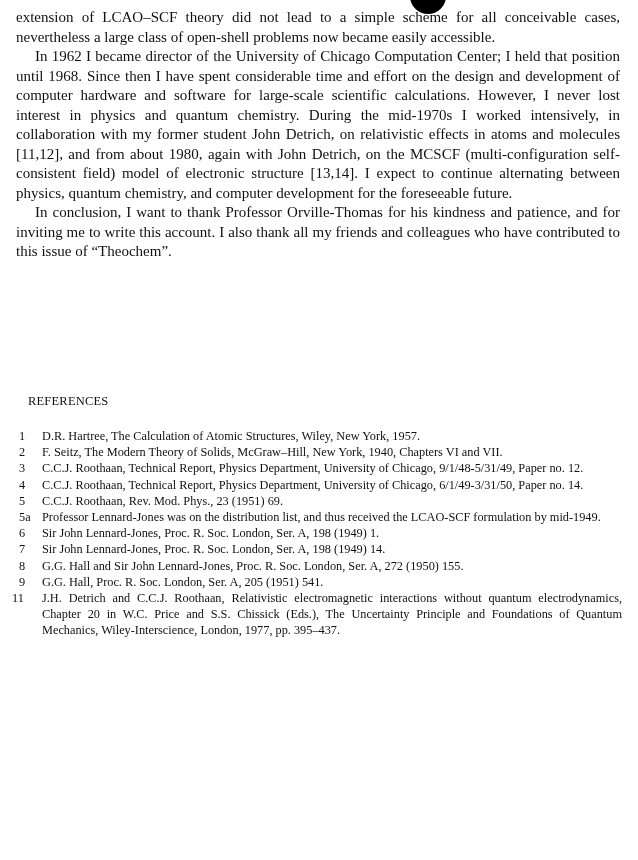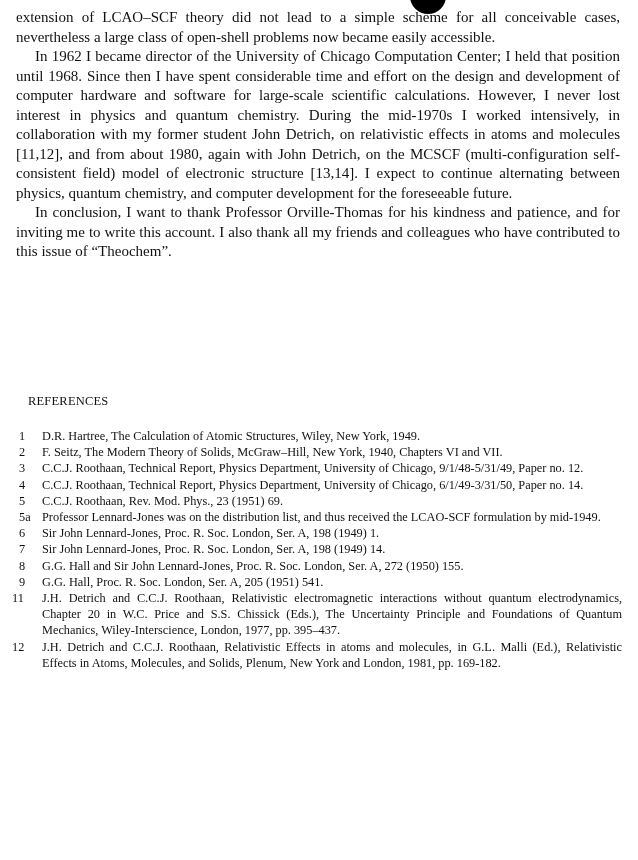--- a/index.html
+++ b/index.html
@@ -91,21 +91,21 @@
   <p>extension of LCAO–SCF theory did not lead to a simple scheme for all conceivable cases, nevertheless a large class of open-shell problems now became easily accessible.</p>
   <p class="indent">In 1962 I became director of the University of Chicago Computation Center; I held that position until 1968. Since then I have spent considerable time and effort on the design and development of computer hardware and software for large-scale scientific calculations. However, I never lost interest in physics and quantum chemistry. During the mid-1970s I worked intensively, in collaboration with my former student John Detrich, on relativistic effects in atoms and molecules [11,12], and from about 1980, again with John Detrich, on the MCSCF (multi-configuration self-consistent field) model of electronic structure [13,14]. I expect to continue alternating between physics, quantum chemistry, and computer development for the foreseeable future.</p>
   <p class="indent">In conclusion, I want to thank Professor Orville-Thomas for his kindness and patience, and for inviting me to write this account. I also thank all my friends and colleagues who have contributed to this issue of “Theochem”.</p>
 </div>
 
 <h3 class="refs-heading">REFERENCES</h3>
 
 <ol class="refs">
   <li class="ref">
     <span class="ref-num">1</span>
-    <span class="ref-text">D.R. Hartree, The Calculation of Atomic Structures, Wiley, New York, 1949.</span>
+    <span class="ref-text">D.R. Hartree, The Calculation of Atomic Structures, Wiley, New York, 1957.</span>
   </li>
   <li class="ref">
     <span class="ref-num">2</span>
     <span class="ref-text">F. Seitz, The Modern Theory of Solids, McGraw–Hill, New York, 1940, Chapters VI and VII.</span>
   </li>
   <li class="ref">
     <span class="ref-num">3</span>
     <span class="ref-text">C.C.J. Roothaan, Technical Report, Physics Department, University of Chicago, 9/1/48-5/31/49, Paper no. 12.</span>
   </li>
   <li class="ref">
@@ -133,17 +133,13 @@
     <span class="ref-text">G.G. Hall and Sir John Lennard-Jones, Proc. R. Soc. London, Ser. A, 272 (1950) 155.</span>
   </li>
   <li class="ref">
     <span class="ref-num">9</span>
     <span class="ref-text">G.G. Hall, Proc. R. Soc. London, Ser. A, 205 (1951) 541.</span>
   </li>
   <li class="ref">
     <span class="ref-num two">11</span>
     <span class="ref-text">J.H. Detrich and C.C.J. Roothaan, Relativistic electromagnetic interactions without quantum electrodynamics, Chapter 20 in W.C. Price and S.S. Chissick (Eds.), The Uncertainty Principle and Foundations of Quantum Mechanics, Wiley-Interscience, London, 1977, pp. 395–437.</span>
   </li>
-  <li class="ref">
-    <span class="ref-num two">12</span>
-    <span class="ref-text">J.H. Detrich and C.C.J. Roothaan, Relativistic Effects in atoms and molecules, in G.L. Malli (Ed.), Relativistic Effects in Atoms, Molecules, and Solids, Plenum, New York and London, 1981, pp. 169-182.</span>
-  </li>
 </ol>
 
 </body></html>

